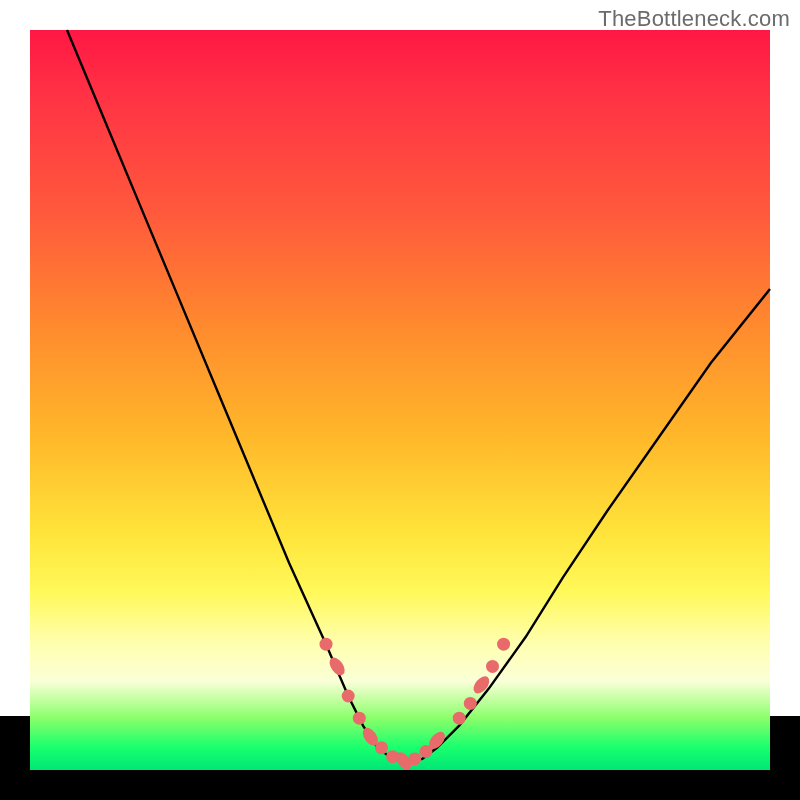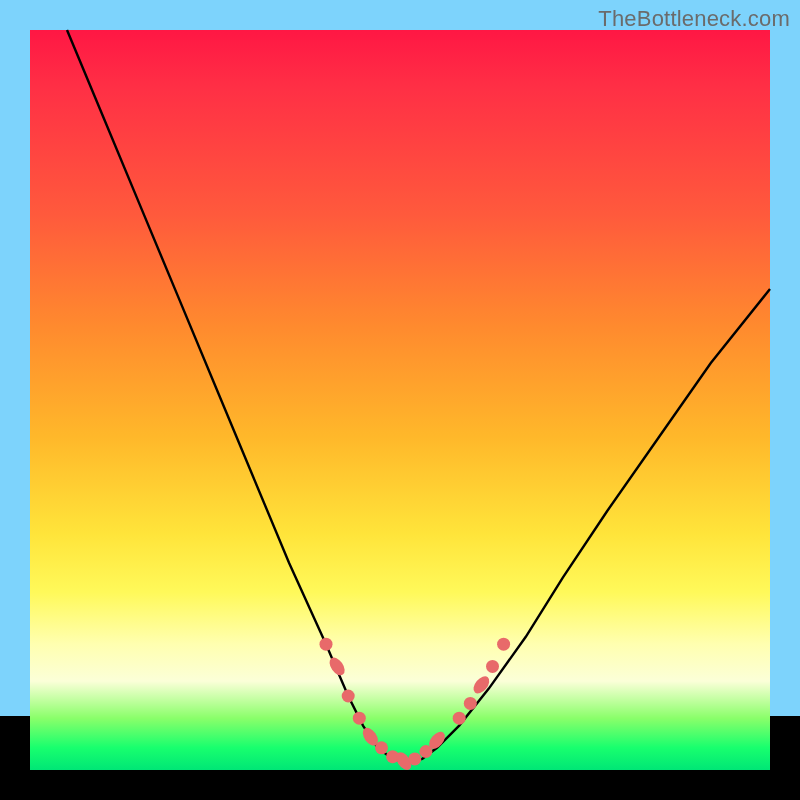--- a/index.html
+++ b/index.html
@@ -8,21 +8,21 @@
     width: 800px;
     height: 800px;
     overflow: hidden;
     background: #000;
     font-family: Arial, Helvetica, sans-serif;
   }
   .frame {
     position: relative;
     width: 800px;
     height: 716px;
-    background: #7dd3fc;
+    background: #ffffff;
   }
   .plot {
     position: absolute;
     left: 30px;
     top: 30px;
     width: 740px;
     height: 740px;
     
     background: linear-gradient(
       to bottom,

